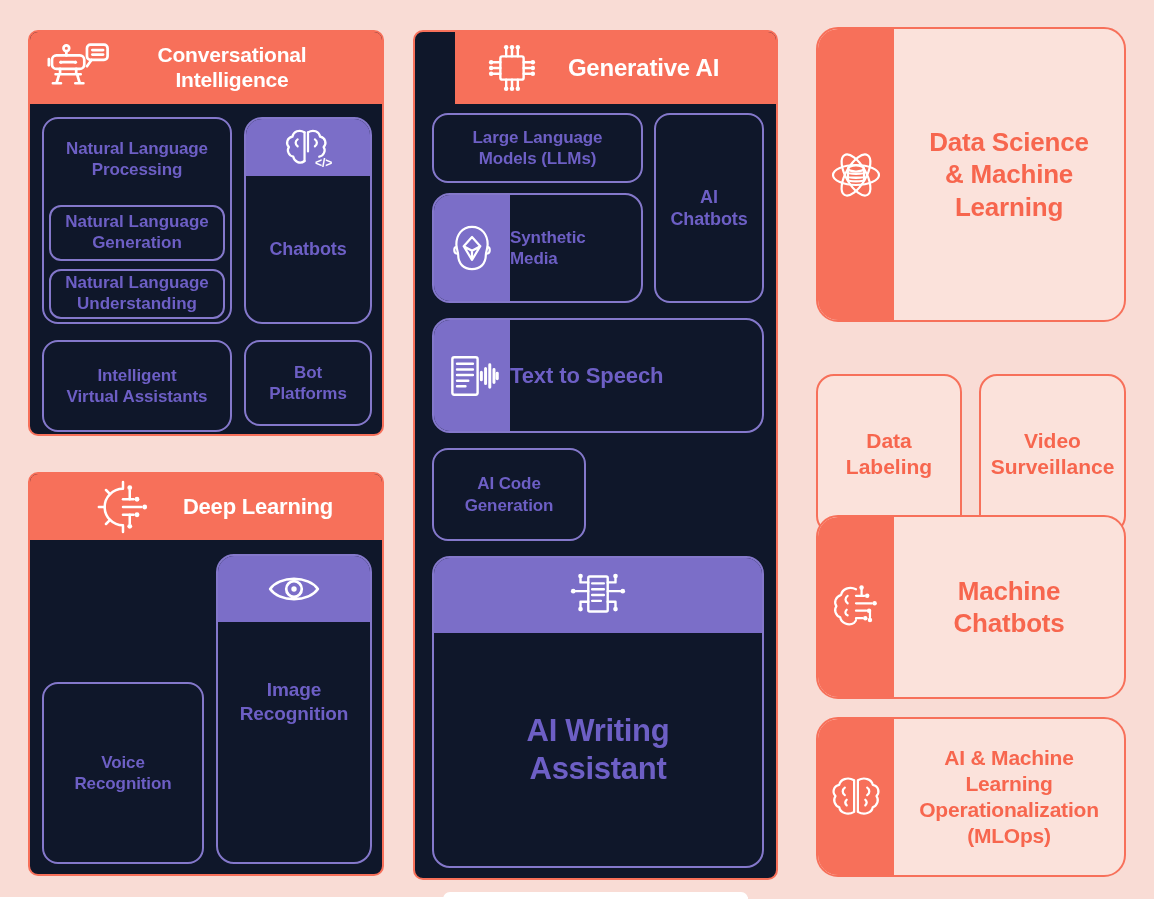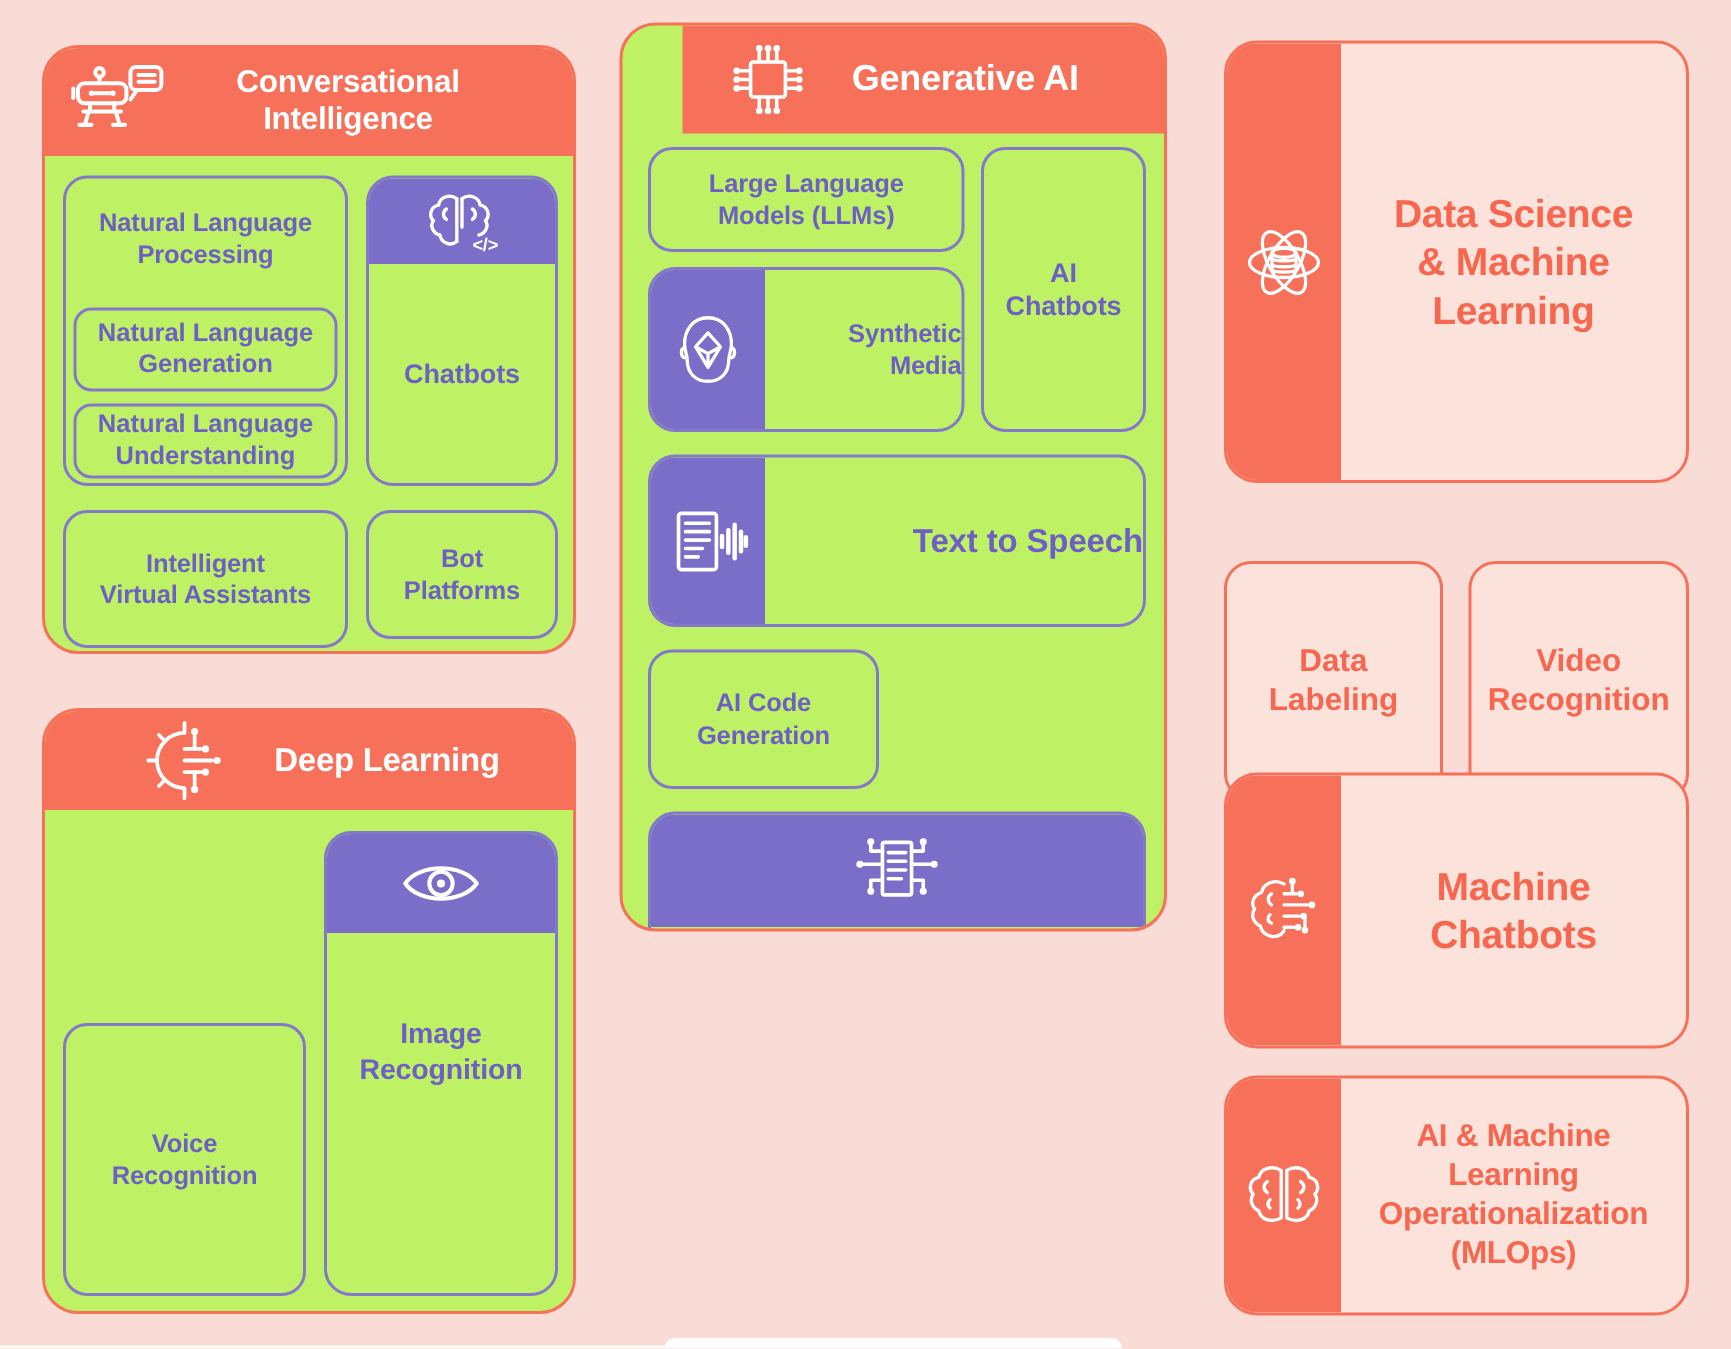--- a/index.html
+++ b/index.html
@@ -4,22 +4,22 @@
 <style>
   html,body{margin:0;padding:0;}
   body{
     width:1154px;height:899px;position:relative;overflow:hidden;
     background:#f9dcd5;
     font-family:"Liberation Sans","DejaVu Sans",sans-serif;
     font-weight:bold;
     -webkit-font-smoothing:antialiased;
   }
   .card{
-    position:absolute;background:#bef264;border:2px solid #f7705a;
-    border-radius:24px;overflow:hidden;box-sizing:border-box;
+    position:absolute;background:#0f172a;border:2px solid #f7705a;
+    border-radius:10px;overflow:hidden;box-sizing:border-box;
   }
   .card-header{
     background:#f7705a;display:flex;align-items:center;color:#ffffff;
     box-sizing:border-box;
   }
   .hdr-title{
     flex:1;text-align:center;white-space:pre-line;line-height:1.18;
     letter-spacing:-0.2px;
   }
   .icon{display:flex;align-items:center;justify-content:center;flex:none;}
@@ -31,21 +31,21 @@
   }
   .pbox-col{flex-direction:column;justify-content:flex-start;overflow:hidden;border-radius:18px;}
   .purple-head{
     background:#7b6ec8;width:100%;display:flex;align-items:center;justify-content:center;flex:none;
   }
   .side-row{flex-direction:row;justify-content:flex-start;overflow:hidden;border-radius:18px;padding:0;}
   .purple-side{
     background:#7b6ec8;height:100%;width:76px;flex:none;
     display:flex;align-items:center;justify-content:center;
   }
-  .side-label{flex:1;text-align:right;white-space:pre-line;}
+  .side-label{flex:1;text-align:left;white-space:pre-line;}
   .nested{
     position:absolute;border:2px solid #8478cb;border-radius:12px;box-sizing:border-box;
     display:flex;align-items:center;justify-content:center;text-align:center;
     color:#6d5fc5;white-space:pre-line;line-height:1.22;font-size:17px;
   }
   .rcard{
     position:absolute;background:#fbe2db;border:2px solid #f7705a;border-radius:22px;
     overflow:hidden;box-sizing:border-box;display:flex;align-items:stretch;
   }
   .rstrip{width:76px;flex:none;background:#f7705a;display:flex;align-items:center;justify-content:center;}
@@ -145,21 +145,21 @@
         <path d="M4,17 C13,4 41,4 50,17 C41,30 13,30 4,17 Z"></path>
         <circle cx="27" cy="17" r="7.5"></circle>
         <circle cx="27" cy="17" r="2.6" fill="#fff" stroke="none"></circle>
       </svg>
     </div>
     <div style="flex:1;display:flex;align-items:center;justify-content:center;font-size:19px;padding-bottom:80px;">Image
 Recognition</div>
   </div>
 </div>
 
-<div class="card" style="left:413px;top:15px;width:365px;height:606px;padding-left:40px;">
+<div class="card" style="left:413px;top:30px;width:365px;height:850px;padding-left:40px;">
   <div class="card-header" style="height:72px;padding:0 40px 0 18px;">
     <span class="icon" style="width:78px;">
       <svg width="64" height="58" viewBox="0 0 66 58" fill="none" stroke="#fff" stroke-width="2.5" stroke-linecap="round" stroke-linejoin="round">
         <rect x="21" y="17" width="24" height="24" rx="2"></rect>
         <path d="M27,17 V10 M33,17 V10 M39,17 V10 M27,41 V48 M33,41 V48 M39,41 V48 M21,23 H14 M21,29 H14 M21,35 H14 M45,23 H52 M45,29 H52 M45,35 H52"></path>
         <circle cx="27" cy="7.5" r="2.3" fill="#fff" stroke="none"></circle>
           <circle cx="33" cy="7.5" r="2.3" fill="#fff" stroke="none"></circle>
           <circle cx="39" cy="7.5" r="2.3" fill="#fff" stroke="none"></circle>
         <circle cx="27" cy="50.5" r="2.3" fill="#fff" stroke="none"></circle>
           <circle cx="33" cy="50.5" r="2.3" fill="#fff" stroke="none"></circle>
@@ -236,21 +236,21 @@
     </svg>
   </div>
   <div class="rlabel" style="font-size:26px;">Data Science
 &amp; Machine
 Learning</div>
 </div>
 
 <div class="cbox" style="left:816px;top:338px;width:146px;height:160px;">Data
 Labeling</div>
 <div class="cbox" style="left:979px;top:338px;width:147px;height:160px;">Video
-Recognition</div>
+Surveillance</div>
 
 <div class="rcard" style="left:816px;top:515px;width:310px;height:184px;">
   <div class="rstrip">
     <svg width="54" height="48" viewBox="0 0 58 50" fill="none" stroke="#fff" stroke-width="2.4" stroke-linecap="round" stroke-linejoin="round">
       <path d="M29,6 C22,2 14,6 13,12 C7,14 5,20 8,24 C5,28 7,34 12,36 C13,42 21,46 27,42 C28,41 29,40 29,39"></path>
       <path d="M20,13 C17,15 17,19 20,21 M19,28 C17,30 17,33 20,34"></path>
       <path d="M29,13 H38"></path>
         <circle cx="41" cy="13" r="2.4" fill="#fff" stroke="none"></circle>
       <path d="M29,21 H46"></path>
         <circle cx="49" cy="21" r="2.4" fill="#fff" stroke="none"></circle>

